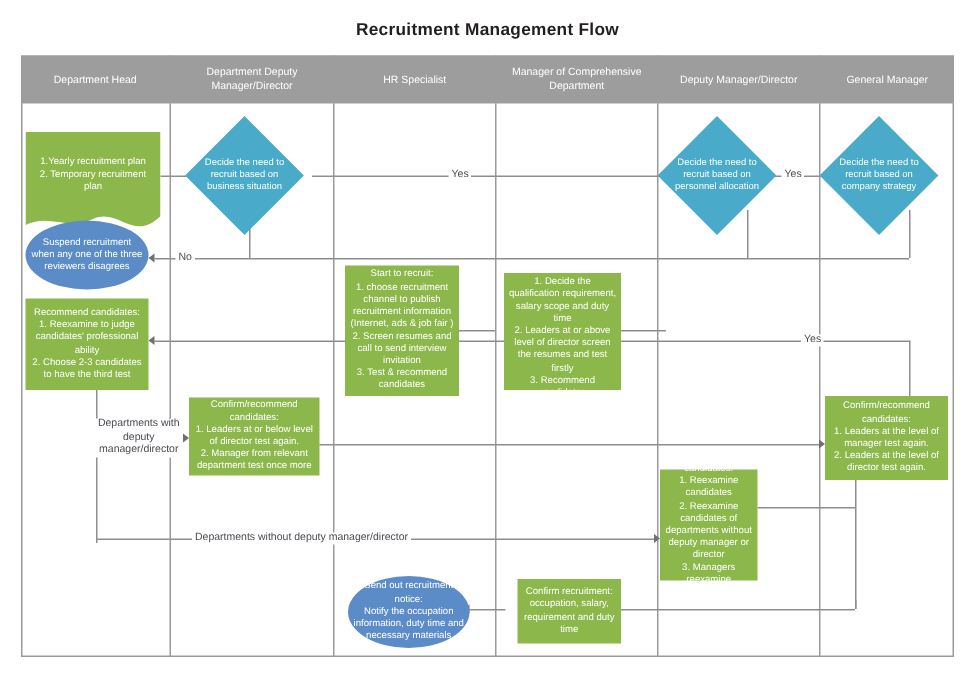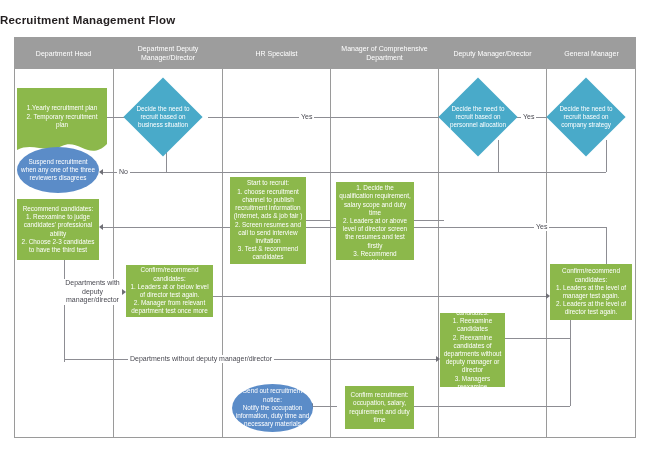--- a/index.html
+++ b/index.html
@@ -1,20 +1,20 @@
 <!DOCTYPE html>
 <html><head>
 <meta charset="utf-8">
 <style>
   html,body{margin:0;padding:0;background:#ffffff;}
   body{width:650px;height:452px;overflow:hidden;
        font-family:"Liberation Sans","DejaVu Sans",sans-serif;}
   #stage{position:relative;width:650px;height:452px;}
 
-  #title{position:absolute;left:0;top:14px;width:650px;
+  #title{position:absolute;left:0;top:14px;width:650px;text-align:center;
          font-size:11.5px;font-weight:bold;color:#231f20;letter-spacing:.2px;}
 
   
   #frame{position:absolute;left:14px;top:37px;width:622px;height:401px;
          border:1px solid #9a9a9a;box-sizing:border-box;background:#fff;}
   #headerbar{position:absolute;left:14px;top:37px;width:622px;height:32px;
              background:#9d9d9d;box-sizing:border-box;}
   .hcell{position:absolute;top:0;height:32px;display:flex;align-items:center;
          justify-content:center;text-align:center;color:#ffffff;font-size:7px;
          line-height:9px;box-sizing:border-box;}

